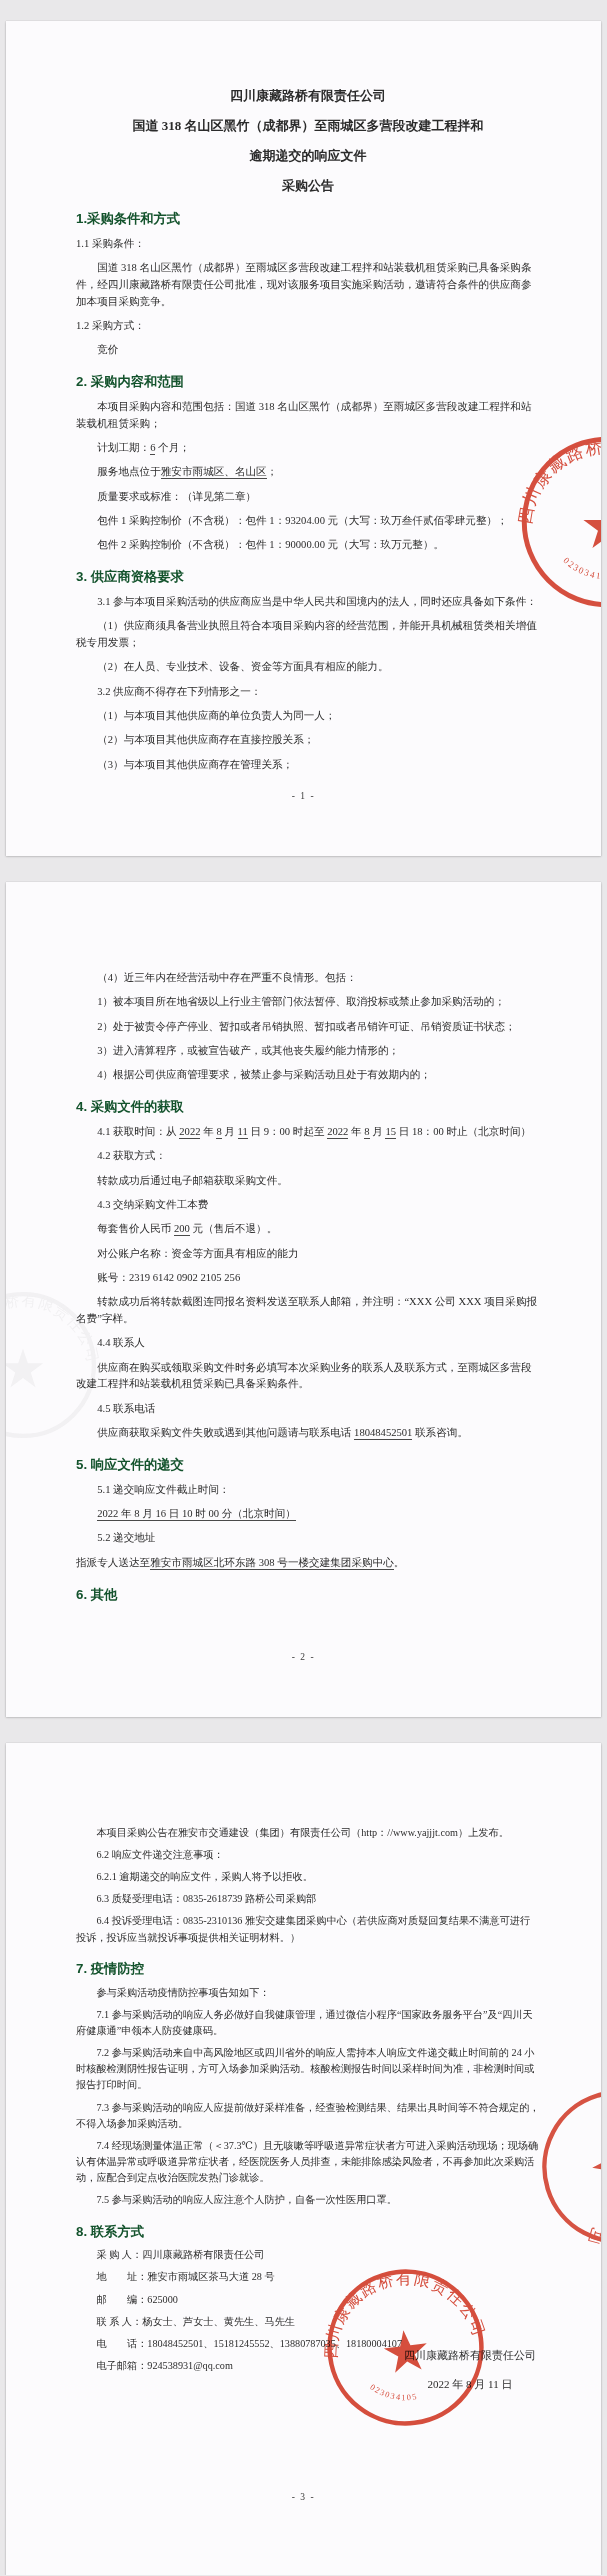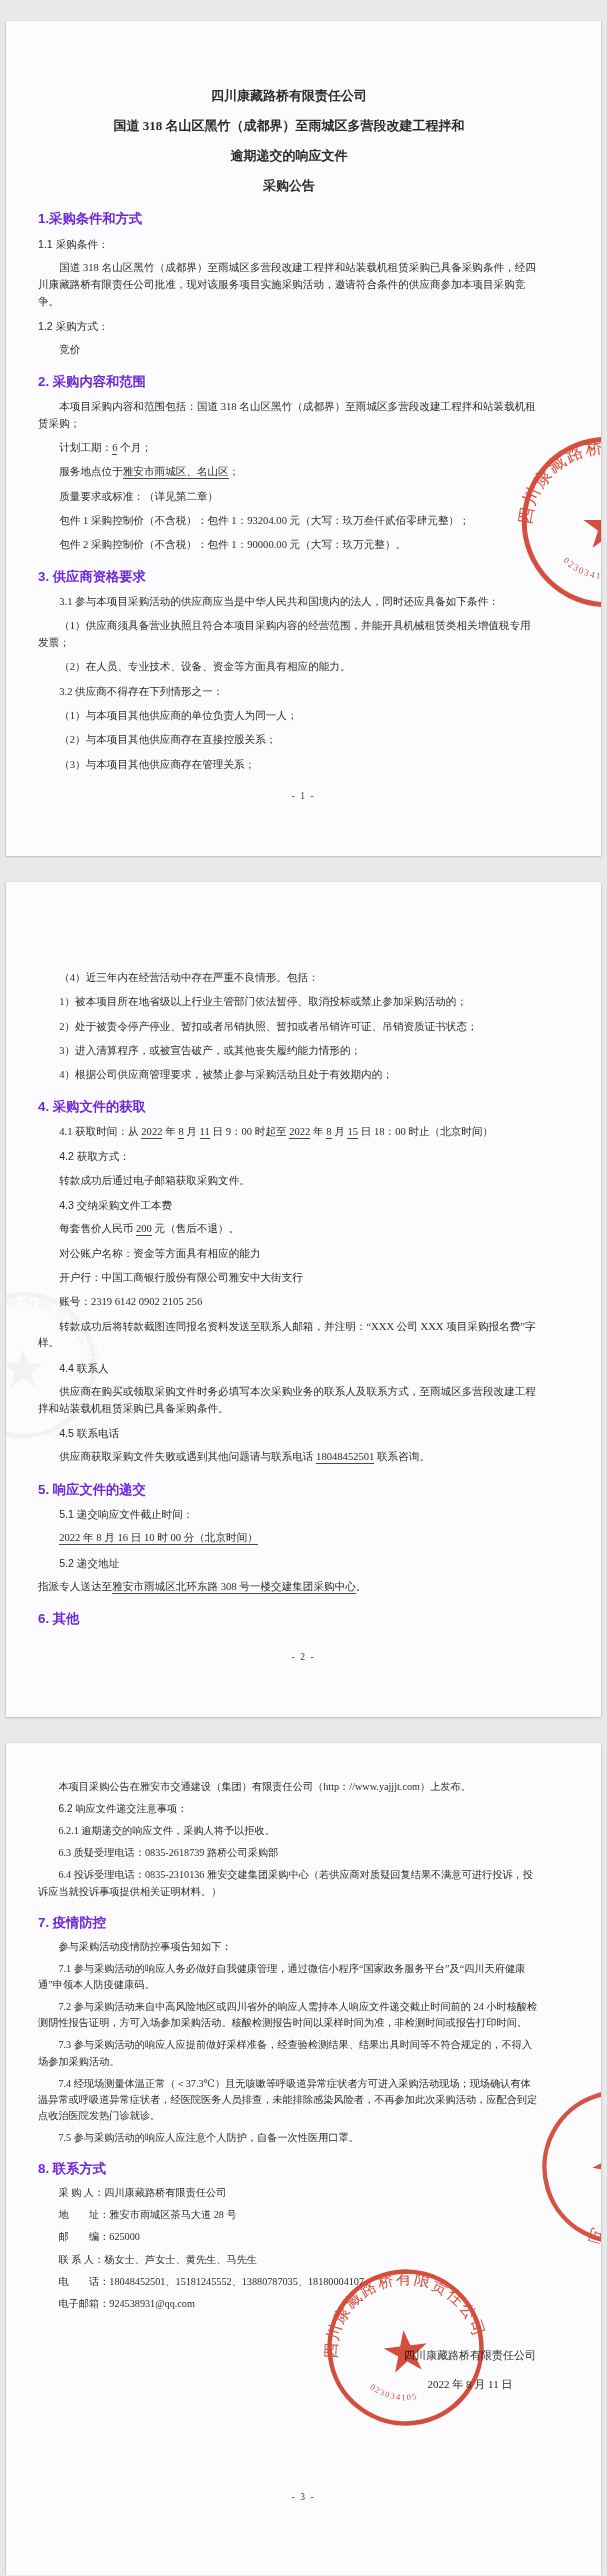--- a/index.html
+++ b/index.html
@@ -12,48 +12,48 @@
     color: #2b2b2b;
     padding-top: 21px;
     box-sizing: border-box;
   }
   .page {
     position: relative;
     margin: 0 6px 26px 6px;
     background: #fcfbfd;
     box-shadow: 0 0.8px 2.3px rgba(0,0,0,.22), 0 0 0.8px rgba(0,0,0,.3);
     overflow: hidden;
-    padding: 0 61px 0 32px;
+    padding: 0 61px 0 70px;
     box-sizing: border-box;
   }
   #pg1, #pg2 { height: 835px; }
   #pg3 { height: 832px; margin-bottom: 0; }
   .title {
     text-align: center;
     font-size: 13px;
     font-weight: bold;
     margin: 10.6px 0;
     line-height: 1.5;
   }
   .title.first { margin-top: 65px; }
   h2.sec {
     font-family: "Liberation Sans", "DejaVu Sans", sans-serif;
     font-size: 13.3px;
     font-weight: bold;
-    color: #6d28d9;
+    color: #14532d;
     margin: 14.4px 0 6.8px 0;
   }
   p {
     font-size: 10.6px;
     line-height: 1.58;
     margin: 7.6px 0;
   }
   #pg3 p { font-size: 10.2px; margin: 6px 0; }
   .ind { text-indent: 2em; }
-  .sublabel { font-family: Liberation Sans, sans-serif; }
+  .sublabel { font-family: Liberation Serif, serif; }
   .u { border-bottom: 0.8px solid #4a4a4a; padding-bottom: 0.8px; }
   .pageno {
     position: absolute;
     bottom: 55px; left: 0; right: 0;
     text-align: center;
     font-size: 9.5px;
     letter-spacing: 1.5px;
     color: #3a3a3a;
   }
   #pg3 .pageno { bottom: 73px; }
@@ -133,21 +133,20 @@
   <p class="ind">3）进入清算程序，或被宣告破产，或其他丧失履约能力情形的；</p>
   <p class="ind">4）根据公司供应商管理要求，被禁止参与采购活动且处于有效期内的；</p>
 
   <h2 class="sec">4. 采购文件的获取</h2>
   <p class="ind"><span>4.1 获取时间：从 </span><span class="u">2022</span><span> 年 </span><span class="u">8</span><span> 月 </span><span class="u">11</span><span> 日 9：00 时起至 </span><span class="u">2022</span><span> 年 </span><span class="u">8</span><span> 月 </span><span class="u">15</span><span> 日 18：00 时止（北京时间）</span></p>
   <p class="ind sublabel">4.2 获取方式：</p>
   <p class="ind">转款成功后通过电子邮箱获取采购文件。</p>
   <p class="ind sublabel">4.3 交纳采购文件工本费</p>
   <p class="ind"><span>每套售价人民币 </span><span class="u">200</span><span> 元（售后不退）。</span></p>
   <p class="ind">对公账户名称：资金等方面具有相应的能力</p>
-  <p class="ind">开户行：中国工商银行股份有限公司雅安中大街支行</p>
   <p class="ind">账号：2319 6142 0902 2105 256</p>
   <p class="ind">转款成功后将转款截图连同报名资料发送至联系人邮箱，并注明：“XXX 公司 XXX 项目采购报名费”字样。</p>
   <p class="ind sublabel">4.4 联系人</p>
   <p class="ind">供应商在购买或领取采购文件时务必填写本次采购业务的联系人及联系方式，至雨城区多营段改建工程拌和站装载机租赁采购已具备采购条件。</p>
   <p class="ind sublabel">4.5 联系电话</p>
   <p class="ind"><span>供应商获取采购文件失败或遇到其他问题请与联系电话 </span><span class="u">18048452501</span><span> 联系咨询。</span></p>
 
   <h2 class="sec">5. 响应文件的递交</h2>
   <p class="ind sublabel">5.1 递交响应文件截止时间：</p>
   <p class="ind"><span class="u">2022 年 8 月 16 日 10 时 00 分（北京时间）</span></p>
@@ -162,21 +161,21 @@
     <defs>
       <path id="arcTop2" d="M 18,118 A 92,92 0 0 1 202,118" fill="none"></path>
     </defs>
     <circle cx="110" cy="110" r="100" fill="none" stroke="#8a8a8a" stroke-width="6"></circle>
     <text fill="#8a8a8a" font-size="21" letter-spacing="2"><textPath href="#arcTop2" startOffset="4">四川康藏路桥有限责任公司</textPath></text>
     <polygon points="110,87 116.8,107.7 138.5,107.7 120.9,120.6 127.6,141.3 110,128.5 92.4,141.3 99.1,120.6 81.5,107.7 103.2,107.7" fill="#8a8a8a"></polygon>
   </svg>
 </div>
 
 <div class="page" id="pg3">
-  <p class="ind" style="margin-top:36px">本项目采购公告在雅安市交通建设（集团）有限责任公司（http：//www.yajjjt.com）上发布。</p>
+  <p class="ind" style="margin-top:82px">本项目采购公告在雅安市交通建设（集团）有限责任公司（http：//www.yajjjt.com）上发布。</p>
   <p class="ind sublabel">6.2 响应文件递交注意事项：</p>
   <p class="ind">6.2.1 逾期递交的响应文件，采购人将予以拒收。</p>
   <p class="ind">6.3 质疑受理电话：0835-2618739 路桥公司采购部</p>
   <p class="ind">6.4 投诉受理电话：0835-2310136 雅安交建集团采购中心（若供应商对质疑回复结果不满意可进行投诉，投诉应当就投诉事项提供相关证明材料。）</p>
 
   <h2 class="sec">7. 疫情防控</h2>
   <p class="ind">参与采购活动疫情防控事项告知如下：</p>
   <p class="ind">7.1 参与采购活动的响应人务必做好自我健康管理，通过微信小程序“国家政务服务平台”及“四川天府健康通”申领本人防疫健康码。</p>
   <p class="ind">7.2 参与采购活动来自中高风险地区或四川省外的响应人需持本人响应文件递交截止时间前的 24 小时核酸检测阴性报告证明，方可入场参加采购活动。核酸检测报告时间以采样时间为准，非检测时间或报告打印时间。</p>
   <p class="ind">7.3 参与采购活动的响应人应提前做好采样准备，经查验检测结果、结果出具时间等不符合规定的，不得入场参加采购活动。</p>

